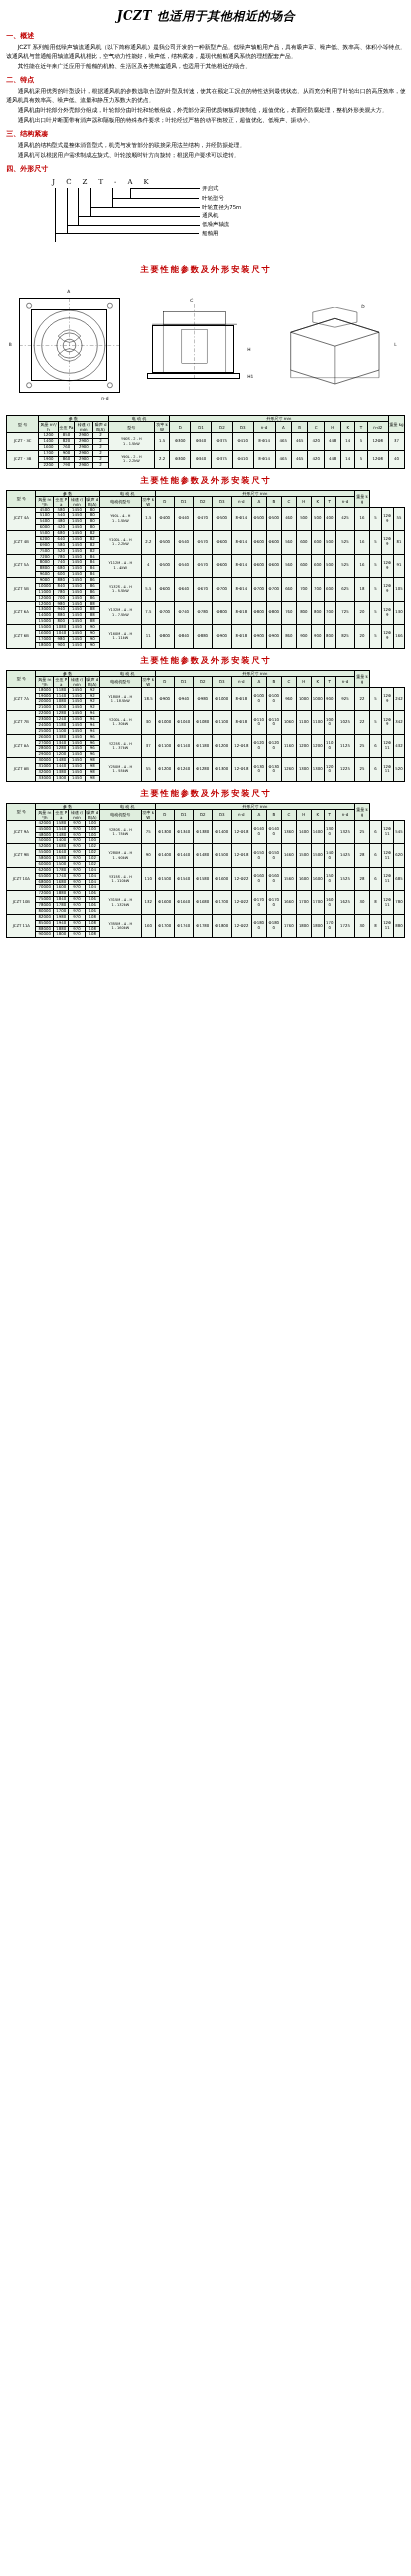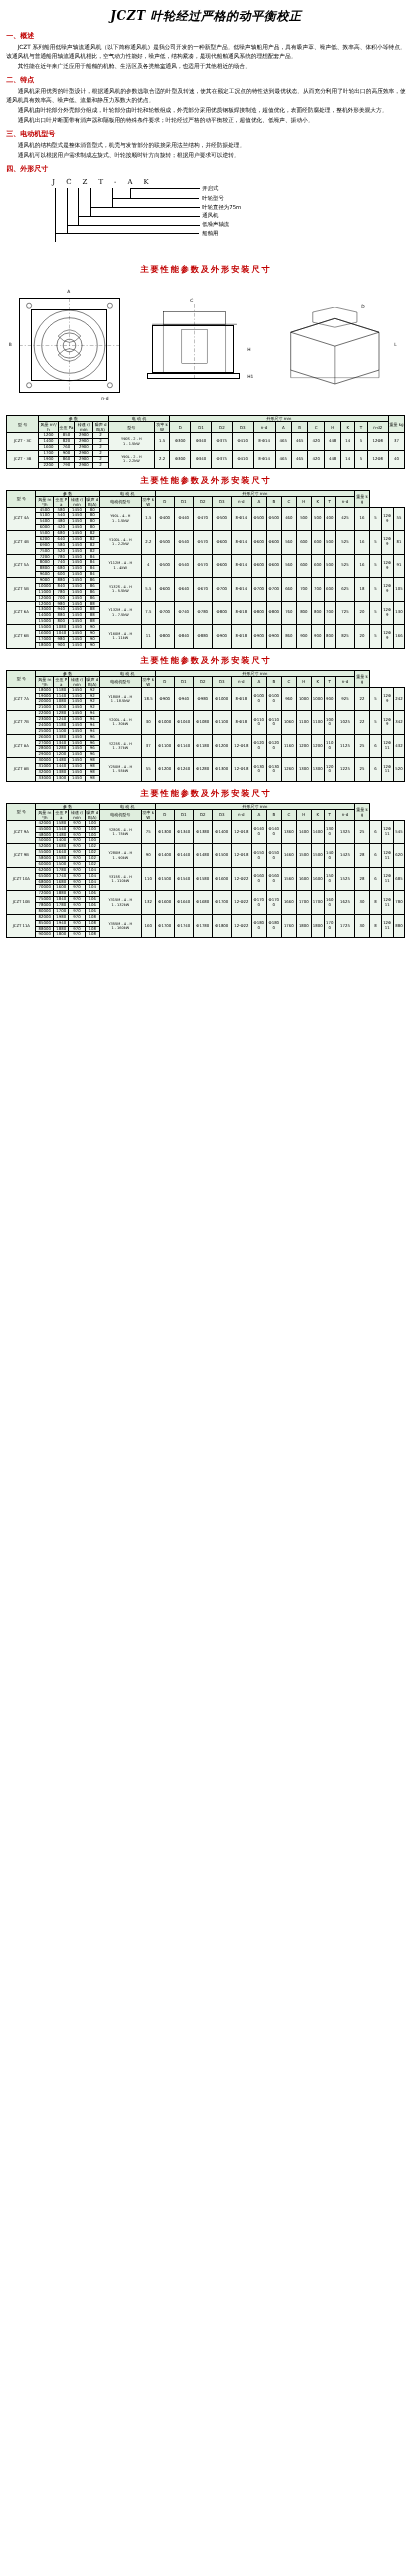--- a/index.html
+++ b/index.html
@@ -92,32 +92,32 @@
     font-size: 4px;
   }
   td.model-cell, th.model-cell { font-size: 3.8px; }
   td.motor { font-size: 3.5px; text-align: left; padding-left: 1.3px; line-height: 1.3; }
 </style>
 </head>
 <body>
 
 <div class="page">
 
-  <h1 class="title">JCZT 叶轮经过严格的动平衡校正</h1>
+  <h1 class="title">JCZT 也适用于其他相近的场合</h1>
 
   <div class="sec-head">一、概述</div>
   <p class="body">JCZT 系列船用低噪声轴流通风机（以下简称通风机）是我公司开发的一种新型产品。低噪声轴船用产品，具有吸声罩、噪声低、效率高、体积小等特点。该通风机与普通船用轴流通风机相比，空气动力性能好，噪声低，结构紧凑，是现代船舶通风系统的理想配套产品。</p>
   <p class="body">其性能在近年来广泛应用于船舶的机舱、生活区及各类舱室通风，也适用于其他相近的场合。</p>
 
   <div class="sec-head">二、特点</div>
   <p class="body">通风机采用优秀的叶型设计，根据通风机的参数选取合适的叶型及转速，使其在额定工况点的特性达到最优状态。从而充分利用了叶轮出口的高压效率，使通风机具有效率高、噪声低、流量和静压力系数大的优点。</p>
   <p class="body">通风机由叶轮部分外壳部分组成，叶轮部分由叶轮和轮毂组成，外壳部分采用优质钢板焊接制造，超值优化，表面经防腐处理，整机外形美观大方。</p>
   <p class="body">通风机出口叶片断面带有消声器和隔板用的特殊条件要求；叶轮经过严格的动平衡校正，超值优化、低噪声、振动小。</p>
 
-  <div class="sec-head">三、电动机型号</div>
+  <div class="sec-head">三、结构紧凑</div>
   <p class="body">通风机的结构型式是整体消音型式，机壳与发管部分的联接采用法兰结构，并经防振处理。</p>
   <p class="body">通风机可以根据用户需求制成左旋式、叶轮按顺时针方向旋转；根据用户要求可以逆转。</p>
 
   <div class="sec-head">四、外形尺寸</div>
 
   <div class="model-wrap">
     <div class="model-letters">J C Z T  -  A  K</div>
 
     <div class="vline" style="left:49px; top:11.4px; height:54px;"></div>
     <div class="vline" style="left:61px; top:11.4px; height:46px;"></div>

